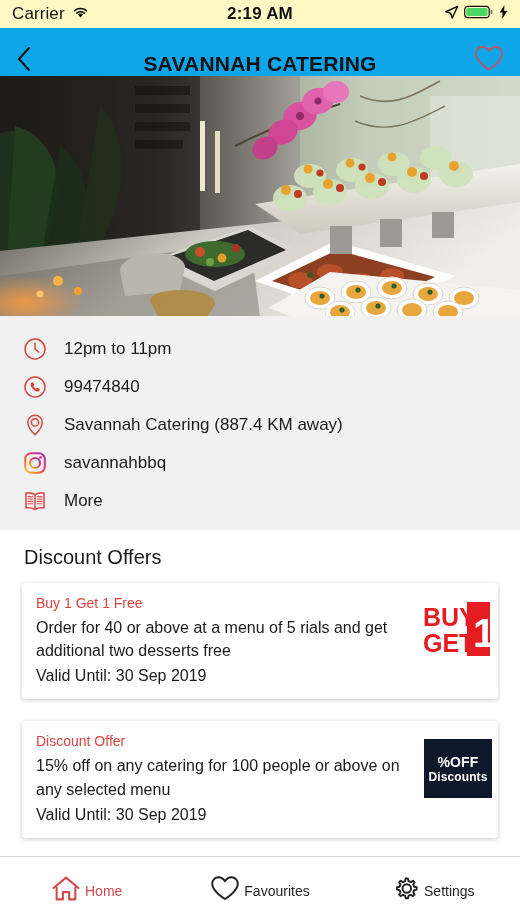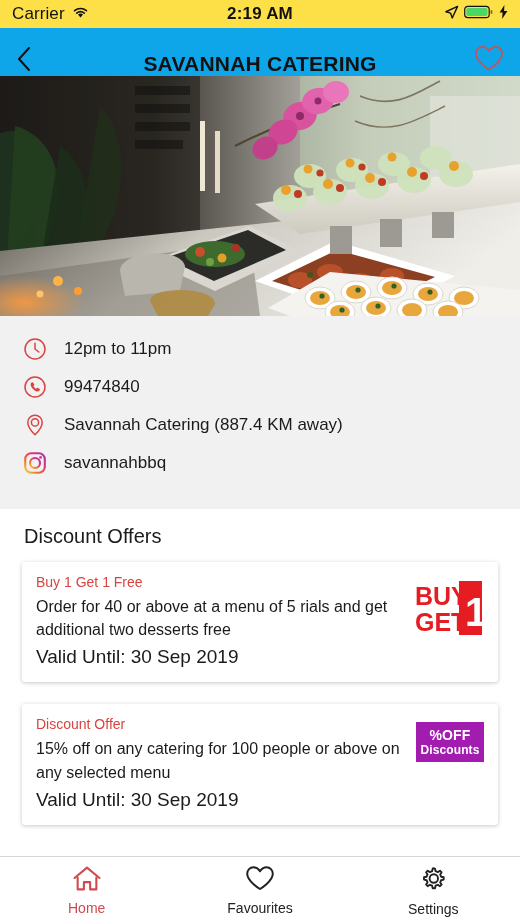--- a/index.html
+++ b/index.html
@@ -9,21 +9,21 @@
     background: #ffffff;
     overflow: hidden;
   }
   .phone { width: 520px; height: 924px; position: relative; display: flex; flex-direction: column; }
 
   
   .statusbar {
     height: 28px; flex: 0 0 28px;
     display: flex; align-items: center;
     padding: 0 12px;
-    background: #fde047;
+    background: #fef9c3;
     position: relative;
   }
   .sb-left { display: flex; align-items: center; gap: 7px; }
   .sb-carrier { font-size: 17px; color: #111; letter-spacing: .1px; }
   .sb-center {
     position: absolute; left: 0; right: 0; text-align: center;
     font-size: 17px; font-weight: bold; color: #111; letter-spacing: .2px;
   }
   .sb-right {
     margin-left: auto; display: flex; align-items: center; gap: 5px;
@@ -64,53 +64,53 @@
 
   
   .offers { flex: 1 1 auto; background: #fff; padding: 16px 0 0 0; overflow: hidden; }
   .offers-title { font-size: 20px; color: #1b1b1b; padding: 0 24px 14px 24px; }
 
   .card {
     margin: 0 22px 22px 22px;
     background: #fff;
     border-radius: 3px;
     box-shadow: 0 1px 4px rgba(0,0,0,.22);
-    padding: 12px 14px 14px 14px;
+    padding: 12px 6px 14px 14px;
     display: flex; align-items: flex-start; gap: 16px;
     cursor: pointer;
   }
   .card-body { flex: 1 1 auto; min-width: 0; }
   .card-kicker { font-size: 14px; color: #d8443f; margin-bottom: 5px; }
   .card-desc { font-size: 16px; color: #1b1b1b; line-height: 1.45; }
-  .card-valid { font-size: 19px; color: #1b1b1b; margin-top: 5px; }
+  .card-valid { font-size: 16px; color: #1b1b1b; margin-top: 5px; }
 
   .badge-bogo {
     flex: 0 0 72px; width: 72px; height: 60px;
     display: flex; align-items: center; justify-content: center;
     margin-top: 4px;
   }
   .badge-off {
-    flex: 0 0 68px; width: 68px; height: 40px;
-    background: #a21caf; color: #fff;
+    flex: 0 0 68px; width: 68px; height: 59px;
+    background: #0f172a; color: #fff;
     display: flex; flex-direction: column; align-items: center; justify-content: center;
     margin-top: 6px;
   }
   .badge-off .l1 { font-size: 14px; font-weight: bold; letter-spacing: .2px; }
   .badge-off .l2 { font-size: 12px; font-weight: bold; letter-spacing: .1px; text-align: center; }
 
   
   .tabbar {
     flex: 0 0 68px;
     border-top: 1px solid #d6d6d6;
     background: #fff;
     display: flex; align-items: center;
   }
   .tab {
     flex: 1 1 0; height: 100%;
-    display: flex; flex-direction: column; align-items: center; justify-content: center;
+    display: flex; align-items: center; justify-content: center;
     gap: 4px; cursor: pointer;
   }
   .tab-label { font-size: 14px; color: #222; }
   .tab.active .tab-label { color: #cf4a4f; }
 </style>
 </head>
 <body>
 
 <div class="phone">
 
@@ -380,20 +380,39 @@
             </linearGradient>
           </defs>
           <rect x="2.2" y="2.2" width="19.6" height="19.6" rx="6" ry="6" fill="none" stroke="url(#igGrad)" stroke-width="2.1"></rect>
           <circle cx="12" cy="12" r="5" fill="none" stroke="url(#igGrad)" stroke-width="2.1"></circle>
           <circle cx="17.6" cy="6.4" r="1.4" fill="#e6376f"></circle>
         </svg>
       </span>
       <span class="info-text">savannahbbq</span>
     </div>
 
+    <div class="info-row">
+      <span class="info-icon">
+        <svg width="24" height="24" viewBox="0 0 24 24">
+          <path d="M12 5.6 C9.6 3.9 6.4 3.6 3 4.1 V19 c3.4-.5 6.6-.2 9 1.5 2.4-1.7 5.6-2 9-1.5 V4.1 c-3.4-.5-6.6-.2-9 1.5 Z" fill="none" stroke="#e05050" stroke-width="1.6" stroke-linejoin="round"></path>
+          <path d="M12 5.6 V20.5" stroke="#e05050" stroke-width="1.6"></path>
+          <g stroke="#e05050" stroke-width="1.1" stroke-linecap="round">
+            <path d="M5 7.6 H9.6"></path>
+              <path d="M5 10 H9.6"></path>
+              <path d="M5 12.4 H9.6"></path>
+              <path d="M5 14.8 H9.6"></path>
+            <path d="M14.4 7.6 H19"></path>
+              <path d="M14.4 10 H19"></path>
+              <path d="M14.4 12.4 H19"></path>
+              <path d="M14.4 14.8 H19"></path>
+          </g>
+        </svg>
+      </span>
+      <span class="info-text">More</span>
+    </div>
 
   </div>
 
   <div class="offers">
     <div class="offers-title">Discount Offers</div>
 
     <div class="card">
       <div class="card-body">
         <div class="card-kicker">Buy 1 Get 1 Free</div>
         <div class="card-desc">Order for 40 or above at a menu of 5 rials and get additional two desserts free</div>

